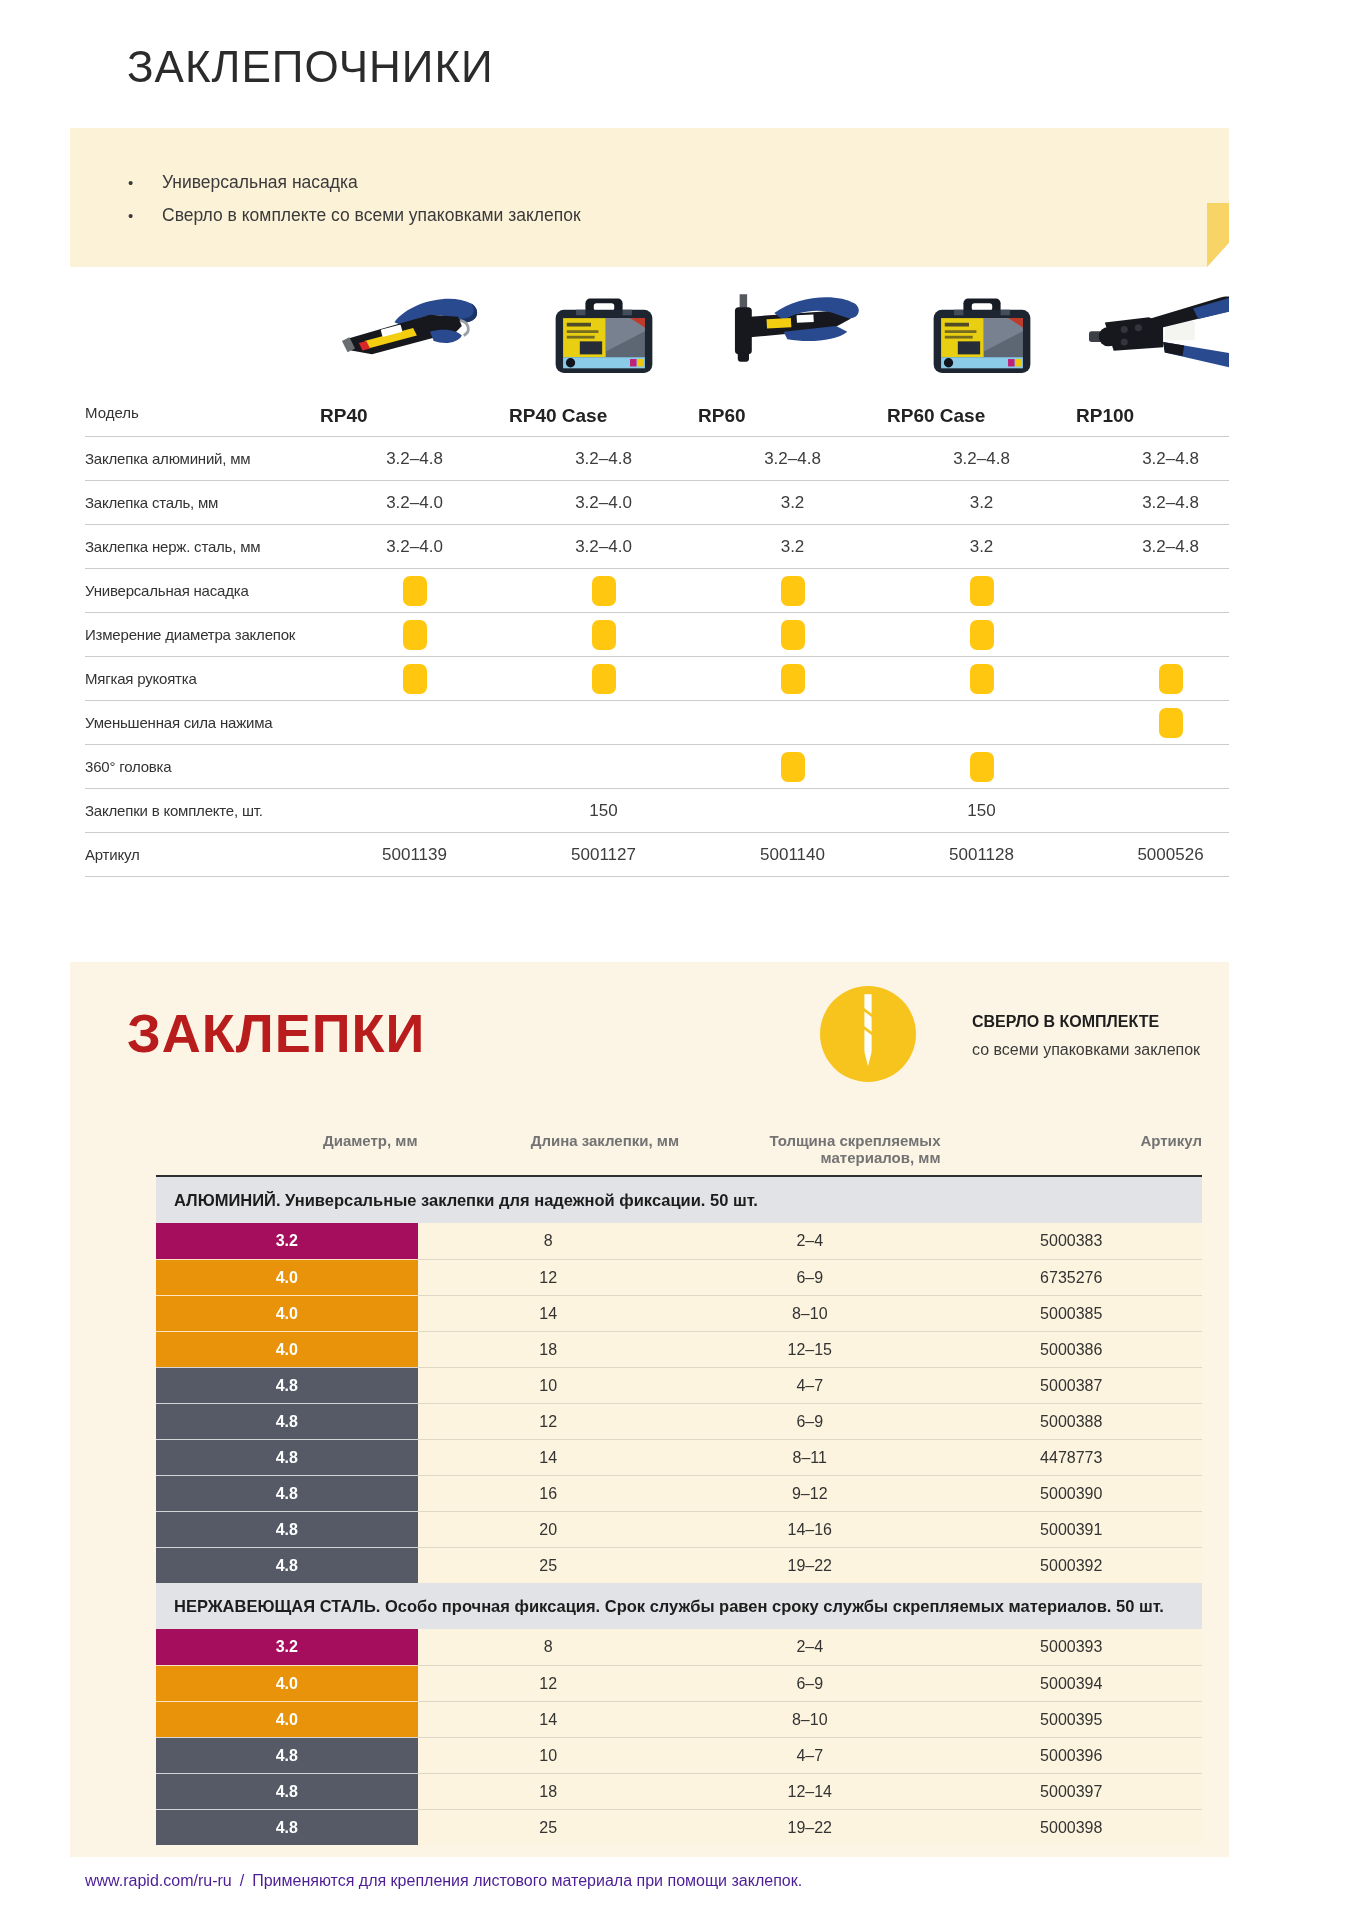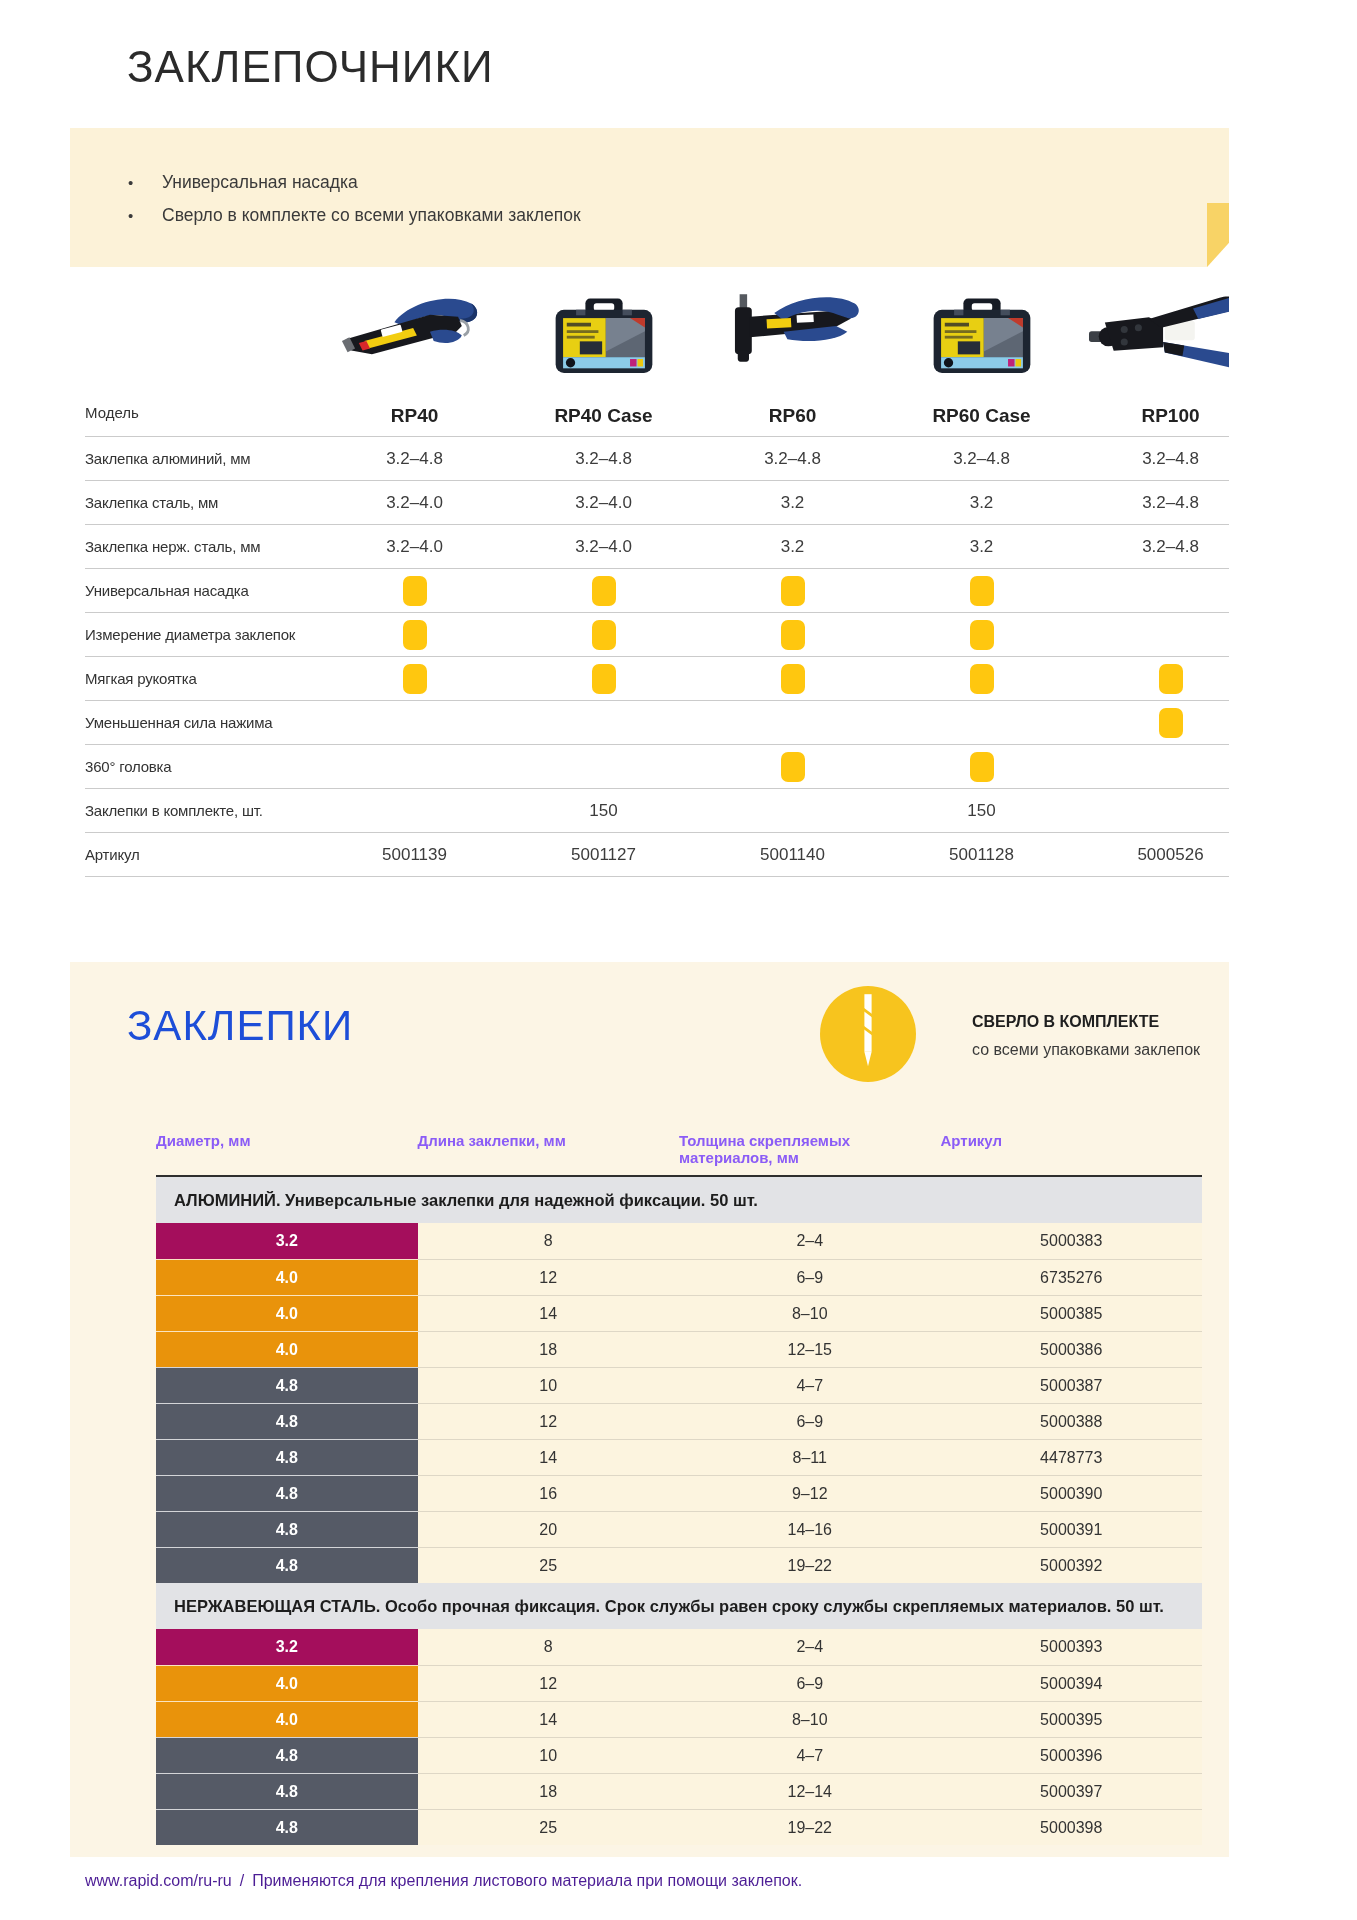--- a/index.html
+++ b/index.html
@@ -2,60 +2,60 @@
 <html><head>
 <meta charset="utf-8">
 <style>
   html,body{margin:0;padding:0;background:#ffffff;}
   .page{position:relative;width:1229px;height:1920px;background:#ffffff;overflow:hidden;
         font-family:"Liberation Sans", sans-serif;color:#2e2e2e;}
 
   
   .h1{position:absolute;left:127px;top:42px;font-size:44px;font-weight:300;
       letter-spacing:1px;color:#2b2b2b;}
-  .h1-2{position:absolute;left:127px;top:1002px;font-size:42px;font-weight:400;
-      letter-spacing:1px;color:#1d4ed8;}
+  .h1-2{position:absolute;left:127px;top:1002px;font-size:54px;font-weight:700;
+      letter-spacing:1px;color:#b91c1c;}
 
   
   .note-box{position:absolute;left:70px;top:128px;width:1195px;height:139px;background:#FCF2D8;
       clip-path:polygon(0 0,100% 0,100% calc(100% - 64px),calc(100% - 58px) 100%,0 100%);}
   .fold{position:absolute;left:1207px;top:203px;width:58px;height:64px;background:#F8D366;
       clip-path:polygon(0 0,100% 0,0 100%);}
   .note-bullets{position:absolute;left:128px;top:166px;list-style:none;margin:0;padding:0;}
   .note-bullets li{position:relative;padding-left:34px;font-size:17.5px;line-height:33px;color:#3a3a3a;}
   .note-bullets li::before{content:"•";position:absolute;left:0;top:0;font-size:15px;color:#3a3a3a;}
 
   
   .images-row{position:absolute;left:85px;top:238px;width:1180px;height:148px;
       display:grid;grid-template-columns:235px repeat(5,1fr);align-items:end;}
   .product-cell{display:flex;justify-content:center;align-items:flex-end;height:100%;}
 
   .riv-table{position:absolute;left:85px;top:388px;width:1180px;}
   .model-row{display:grid;grid-template-columns:235px repeat(5,1fr);height:48px;align-items:center;
       border-bottom:1px solid #cbcbcb;}
   .model-label{font-size:15px;color:#333;}
-  .model-name{text-align:center;font-size:19px;font-weight:600;color:#222;margin-top:8px;}
+  .model-name{font-size:19px;font-weight:600;color:#222;margin-top:8px;}
   .c-row{display:grid;grid-template-columns:235px repeat(5,1fr);height:43px;align-items:center;
       border-bottom:1px solid #cbcbcb;}
   .c-label{font-size:15px;color:#333;letter-spacing:-0.2px;}
   .c-val{text-align:center;font-size:17px;color:#3c3c3c;}
   .c-check{display:flex;justify-content:center;align-items:center;}
   .chip{width:24px;height:30px;border-radius:7px;background:#FFC70F;}
 
   
   .panel2{position:absolute;left:70px;top:962px;width:1218px;height:895px;background:#FCF5E5;}
   .badge-circle{position:absolute;left:820px;top:986px;width:96px;height:96px;border-radius:50%;
       background:#F7C41E;display:flex;justify-content:center;align-items:center;}
   .badge-title{position:absolute;left:972px;top:1013px;font-size:16px;font-weight:700;color:#1f1f1f;}
   .badge-sub{position:absolute;left:972px;top:1041px;font-size:16px;color:#3a3a3a;}
 
   .rivets-table{position:absolute;left:156px;top:1132px;width:1046px;}
   .r-headers{display:grid;grid-template-columns:repeat(4,1fr);padding-bottom:9px;
       border-bottom:2px solid #2e2e2e;}
-  .r-h{text-align:left;font-size:15px;font-weight:700;color:#8b5cf6;}
+  .r-h{text-align:right;font-size:15px;font-weight:700;color:#737373;}
   .group-band{height:46px;background:#E2E3E6;display:flex;align-items:center;padding-left:18px;
       font-size:16.5px;font-weight:700;color:#1d1d1d;}
   .r-row{display:grid;grid-template-columns:repeat(4,1fr);height:36px;background:#FCF4DF;}
   .r-cell{display:flex;justify-content:center;align-items:center;font-size:16px;color:#333;}
   .r-group .r-row + .r-row .r-cell{border-top:1px solid #ded7c6;}
   .r-group .r-row + .r-row .dia{border-top:1px solid rgba(255,255,255,0.75);}
   .dia{font-weight:700;color:#fff;font-size:16px;}
 
   
   .footer{position:absolute;left:85px;top:1872px;font-size:16px;color:#4c1d95;}

